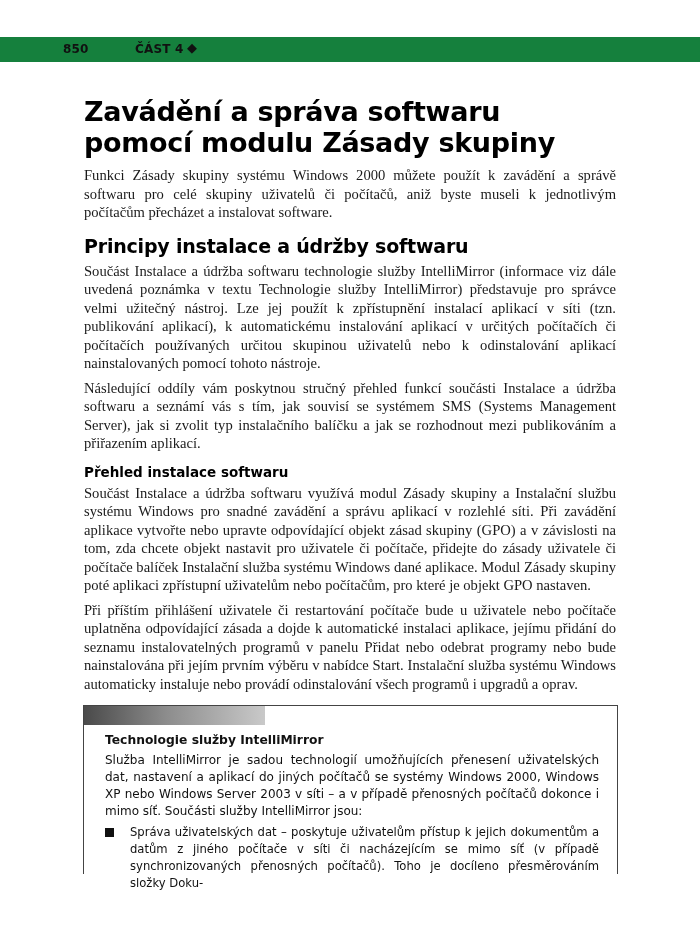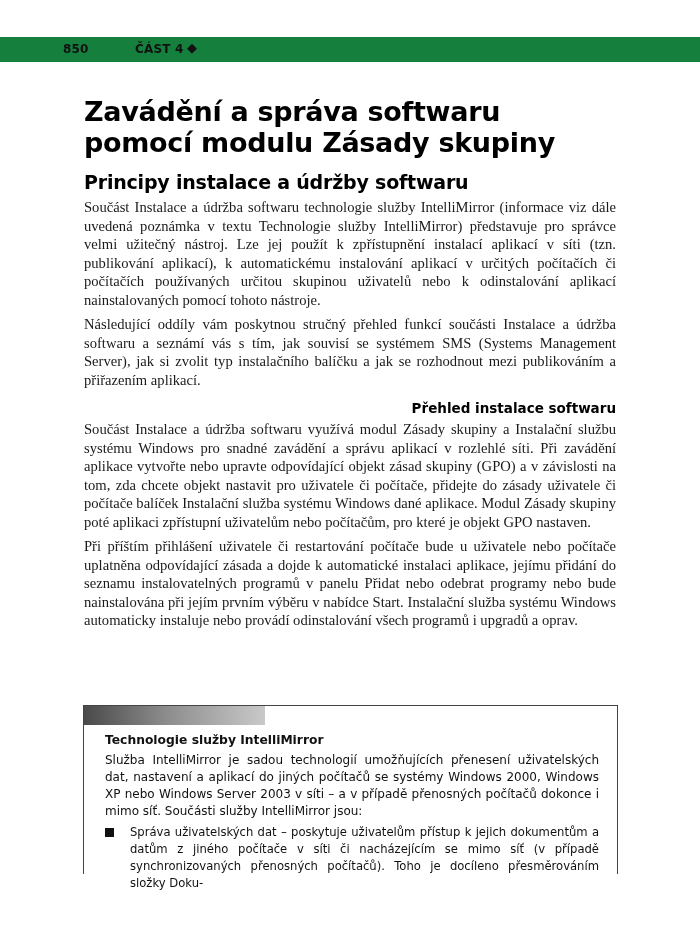--- a/index.html
+++ b/index.html
@@ -19,21 +19,21 @@
   h1 {
     margin: 0; font-family: "DejaVu Sans", sans-serif; font-weight: bold;
     font-size: 27px; line-height: 31px; letter-spacing: -0.3px; color: #000;
   }
   h2 {
     margin: 12px 0 4px 0; font-family: "DejaVu Sans", sans-serif; font-weight: bold;
     font-size: 19px; line-height: 24px; letter-spacing: -0.2px; color: #000;
   }
   h3 {
     margin: 10px 0 3px 0; font-family: "DejaVu Sans", sans-serif; font-weight: bold;
-    font-size: 13.5px; line-height: 18px; color: #000; text-align: right;
+    font-size: 13.5px; line-height: 18px; color: #000;
   }
   p.body {
     margin: 0 0 6px 0; font-family: "Liberation Serif", serif; font-size: 14.6px;
     line-height: 18.5px; text-align: justify; color: #1a1a1a;
   }
   h1 + p.body { margin-top: 8px; }
 
   .sidebar-box {
     position: absolute; left: 83px; top: 705px; width: 535px; height: 169px;
     border-top: 1px solid #444; border-left: 1px solid #444; border-right: 1px solid #444;
@@ -57,20 +57,21 @@
 <body>
 
 <div class="header-bar">
   <span class="page-num">850</span>
   <span class="part">ČÁST 4</span>
   <span class="diamond">◆</span>
 </div>
 
 <div class="content">
   <h1>Zavádění a správa softwaru pomocí modulu Zásady skupiny</h1>
+  <p class="body">Funkci Zásady skupiny systému Windows 2000 můžete použít k zavádění a správě softwaru pro celé skupiny uživatelů či počítačů, aniž byste museli k jednotlivým počítačům přecházet a instalovat software.</p>
 
   <h2>Principy instalace a údržby softwaru</h2>
   <p class="body">Součást Instalace a údržba softwaru technologie služby IntelliMirror (informace viz dále uvedená poznámka v textu Technologie služby IntelliMirror) představuje pro správce velmi užitečný nástroj. Lze jej použít k zpřístupnění instalací aplikací v síti (tzn. publikování aplikací), k automatickému instalování aplikací v určitých počítačích či počítačích používaných určitou skupinou uživatelů nebo k odinstalování aplikací nainstalovaných pomocí tohoto nástroje.</p>
   <p class="body">Následující oddíly vám poskytnou stručný přehled funkcí součásti Instalace a údržba softwaru a seznámí vás s tím, jak souvisí se systémem SMS (Systems Management Server), jak si zvolit typ instalačního balíčku a jak se rozhodnout mezi publikováním a přiřazením aplikací.</p>
 
   <h3>Přehled instalace softwaru</h3>
   <p class="body">Součást Instalace a údržba softwaru využívá modul Zásady skupiny a Instalační službu systému Windows pro snadné zavádění a správu aplikací v rozlehlé síti. Při zavádění aplikace vytvořte nebo upravte odpovídající objekt zásad skupiny (GPO) a v závislosti na tom, zda chcete objekt nastavit pro uživatele či počítače, přidejte do zásady uživatele či počítače balíček Instalační služba systému Windows dané aplikace. Modul Zásady skupiny poté aplikaci zpřístupní uživatelům nebo počítačům, pro které je objekt GPO nastaven.</p>
   <p class="body">Při příštím přihlášení uživatele či restartování počítače bude u uživatele nebo počítače uplatněna odpovídající zásada a dojde k automatické instalaci aplikace, jejímu přidání do seznamu instalovatelných programů v panelu Přidat nebo odebrat programy nebo bude nainstalována při jejím prvním výběru v nabídce Start. Instalační služba systému Windows automaticky instaluje nebo provádí odinstalování všech programů i upgradů a oprav.</p>
 </div>
 

